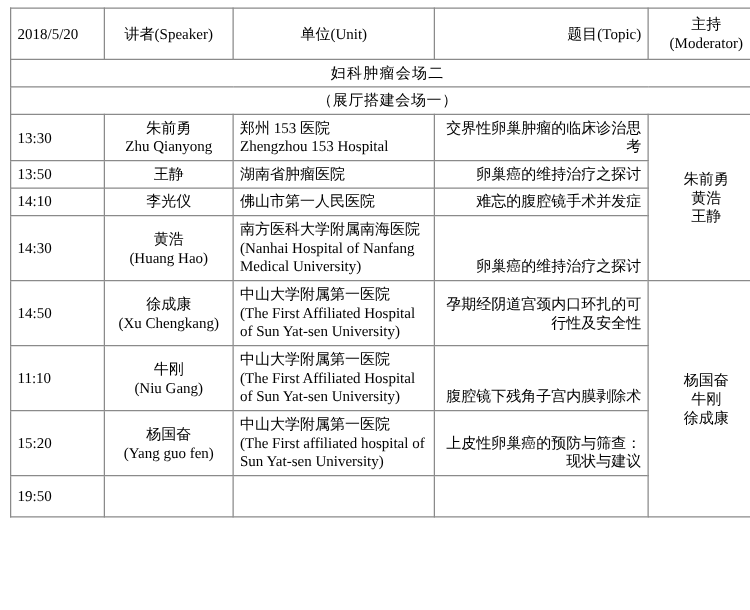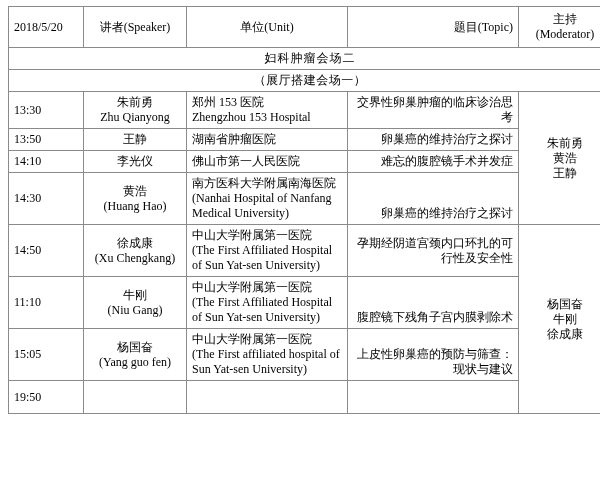--- a/index.html
+++ b/index.html
@@ -160,21 +160,21 @@
       </tr>
       <tr>
         <td class="c-time">11:10</td>
         <td class="c-speaker multiline">牛刚
 (Niu Gang)</td>
         <td class="c-unit multiline">中山大学附属第一医院
 (The First Affiliated Hospital of Sun Yat-sen University)</td>
         <td class="c-topic multiline" style="vertical-align:bottom;">腹腔镜下残角子宫内膜剥除术</td>
       </tr>
       <tr>
-        <td class="c-time">15:05</td>
+        <td class="c-time">15:20</td>
         <td class="c-speaker multiline">杨国奋
 (Yang guo fen)</td>
         <td class="c-unit multiline">中山大学附属第一医院
 (The First affiliated hospital of Sun Yat-sen University)</td>
         <td class="c-topic multiline" style="vertical-align:bottom;">上皮性卵巢癌的预防与筛查：现状与建议</td>
       </tr>
       <tr class="empty-row">
         <td class="c-time">19:50</td>
         <td class="c-speaker"></td>
         <td class="c-unit"></td>

